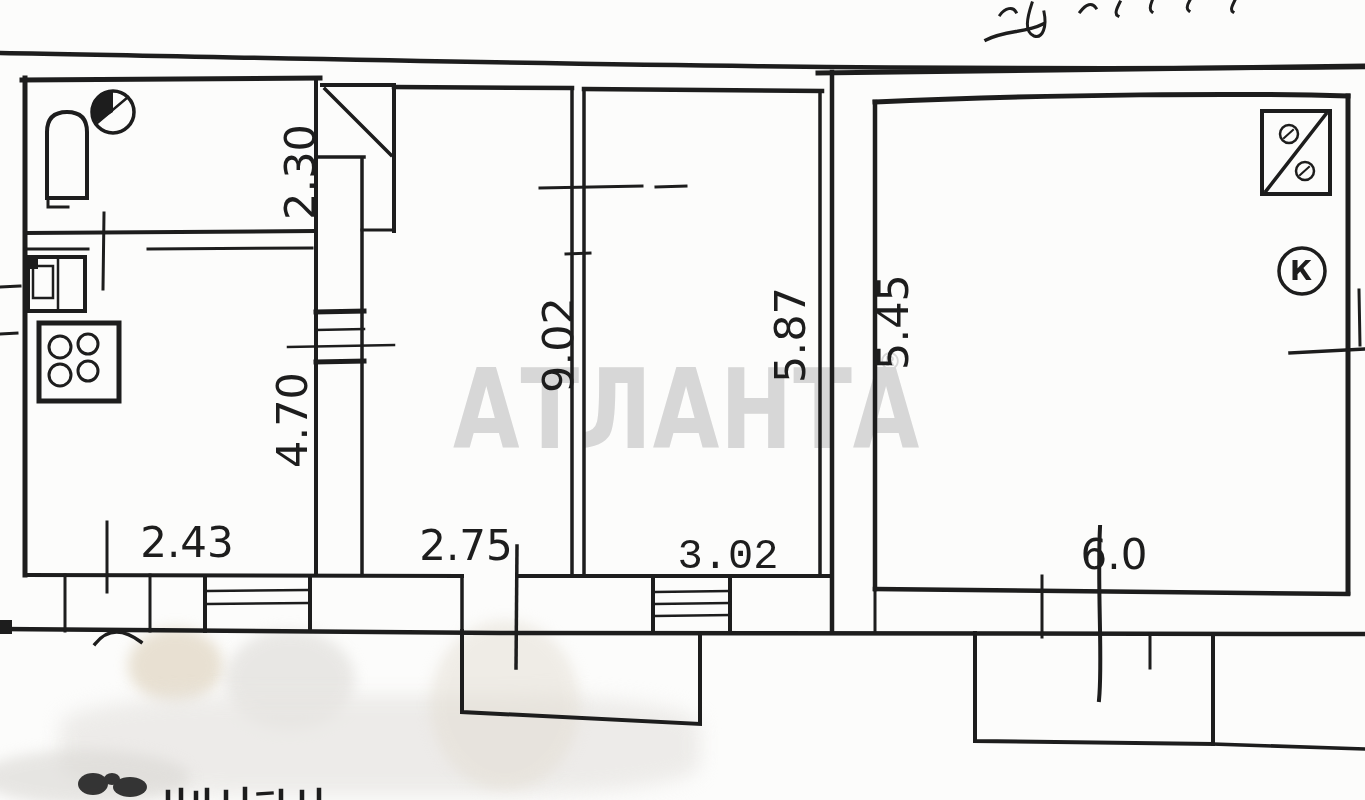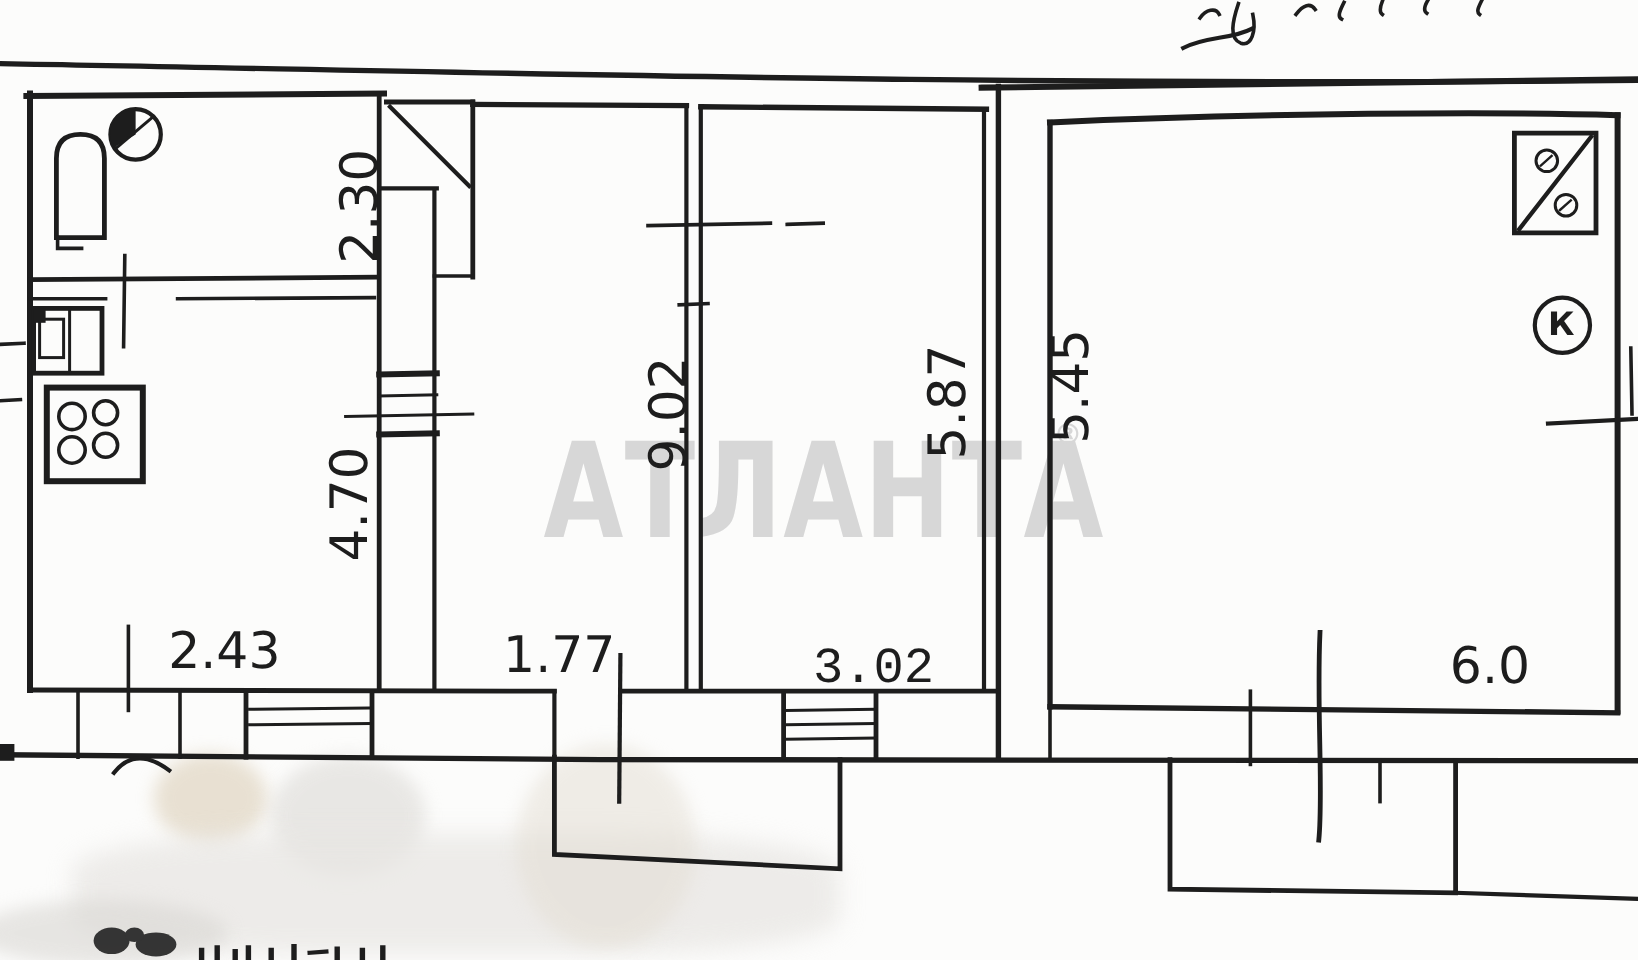--- a/index.html
+++ b/index.html
@@ -29,21 +29,21 @@
   .lv{font-size:43px;transform:rotate(-90deg);}
   .lh{font-size:42px;}
   .d230{left:240px;top:148px;}
   .d470{left:232px;top:396px;}
   .d902{left:498px;top:321px;}
   .d587{left:730px;top:311px;}
   .d545{left:833px;top:298px;}
   .d385{left:127px;top:519px;}
   .d275{left:406px;top:522px;}
   .d302{left:668px;top:533px;font-family:Liberation Mono, monospace;}
-  .d60 {left:1155px;top:531px;text-align:right;}
+  .d60 {left:1054px;top:531px;}
   .boiler-k{left:1281px;top:253px;width:40px;height:36px;line-height:36px;font-size:27px;font-weight:600;}
 </style>
 </head>
 <body>
 
 <div class="page">
 
   <div class="layer">
     <div class="smudge sm1"></div>
     <div class="smudge sm2"></div>
@@ -204,19 +204,19 @@
     </g>
   </svg>
 
   <div class="labels">
     <div class="lbl lv d230">2.30</div>
     <div class="lbl lv d470">4.70</div>
     <div class="lbl lv d902">9.02</div>
     <div class="lbl lv d587">5.87</div>
     <div class="lbl lv d545">5.45</div>
     <div class="lbl lh d385">2.43</div>
-    <div class="lbl lh d275">1.77</div>
+    <div class="lbl lh d275">2.75</div>
     <div class="lbl lh d302">3.02</div>
     <div class="lbl lh d60">6.0</div>
     <div class="lbl boiler-k">К</div>
   </div>
 
 </div>
 
 </body></html>

